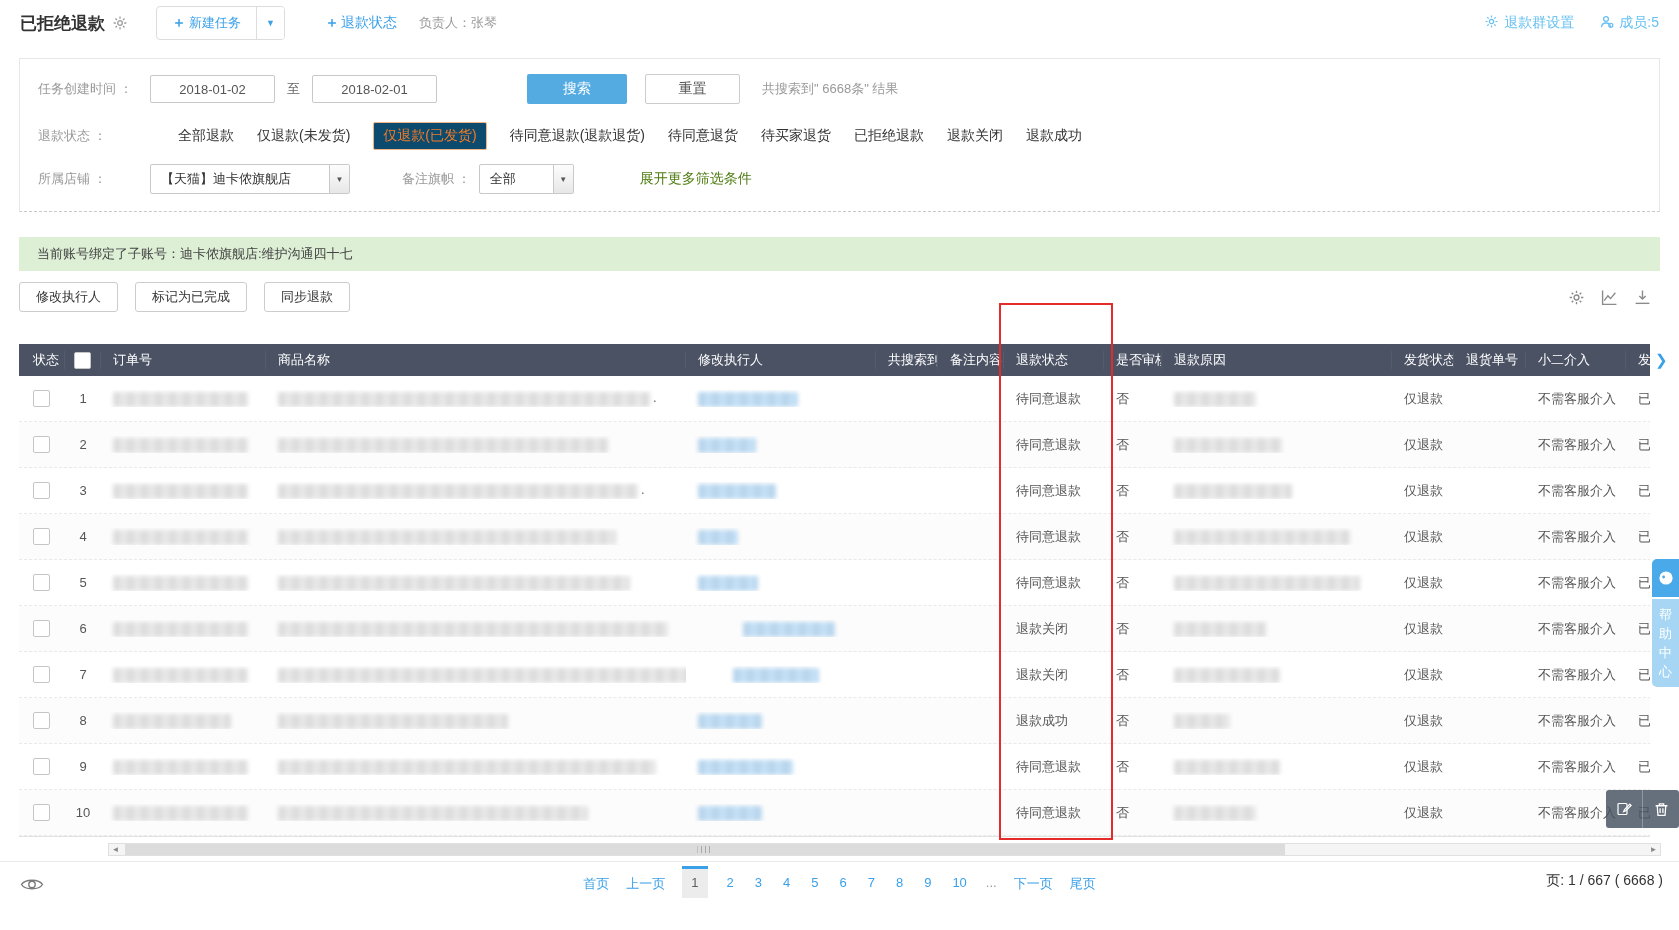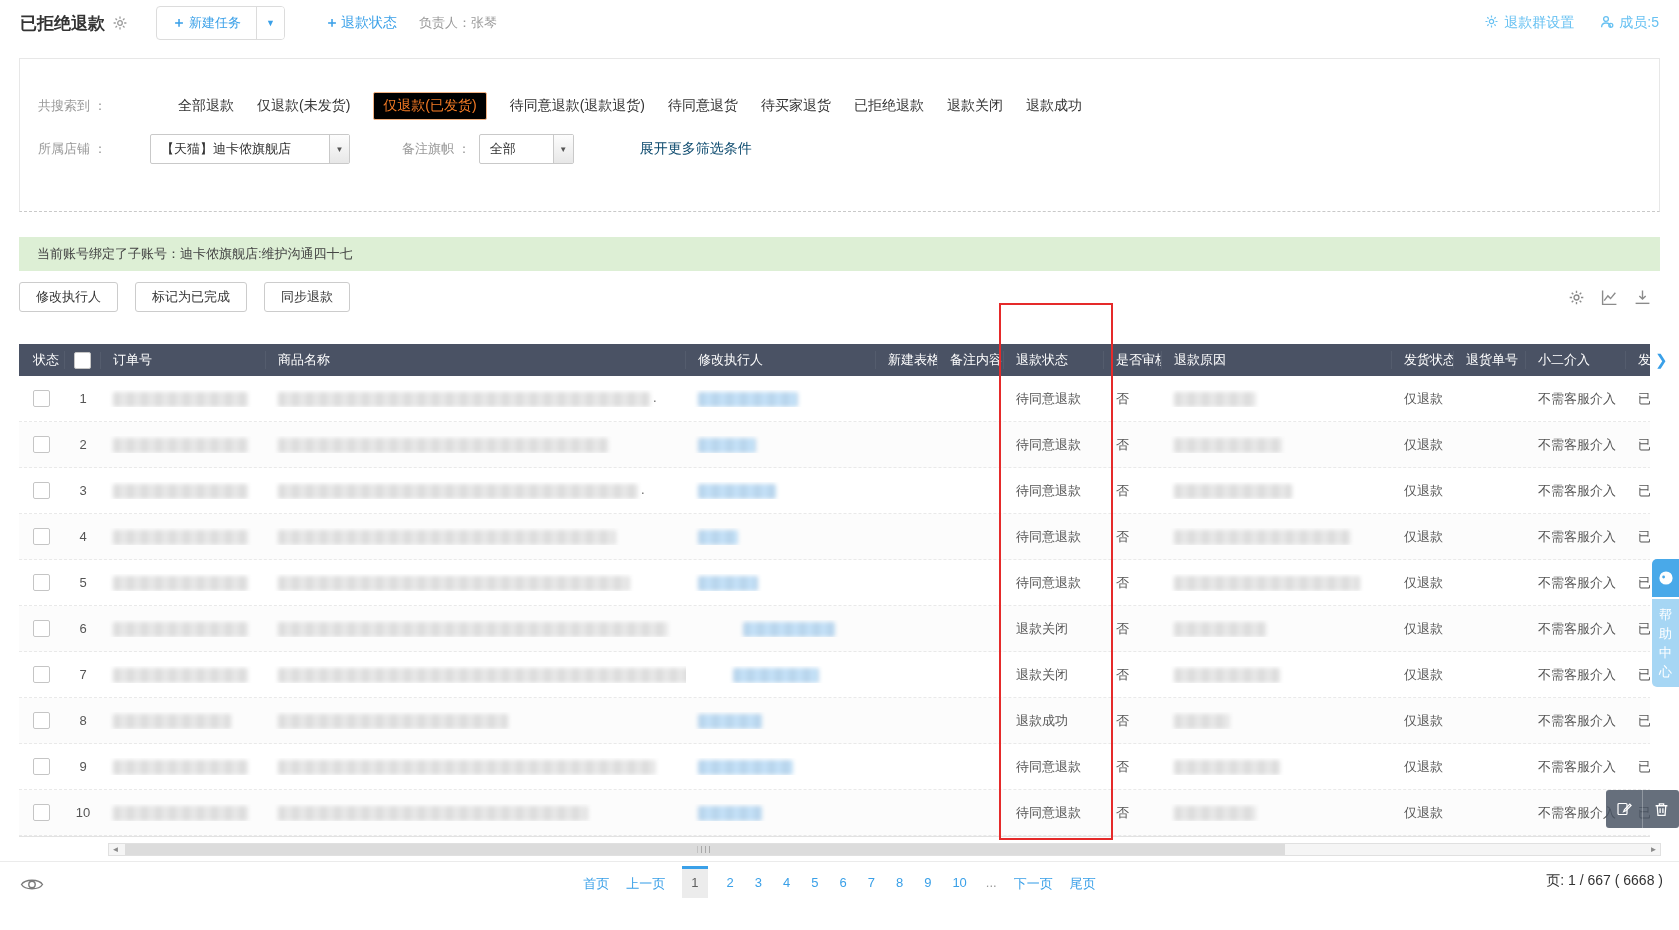--- a/index.html
+++ b/index.html
@@ -31,32 +31,32 @@
           color:#555;font-size:13px;font-family:inherit;background:#fff;box-sizing:border-box;}
   .to-lbl{margin:0 12px;color:#666;}
   .btn-search{margin-left:90px;width:100px;height:30px;background:#54abe2;color:#fff;border:none;
               border-radius:2px;font-size:14px;font-family:inherit;cursor:pointer;}
   .btn-reset{margin-left:18px;width:95px;height:30px;background:#fff;color:#555;border:1px solid #ccc;
              border-radius:2px;font-size:14px;font-family:inherit;cursor:pointer;}
   .result-txt{margin-left:22px;color:#999;}
   .frow2{margin-top:18px;height:28px;}
   .fopts{display:flex;align-items:center;gap:23px;margin-left:28px;color:#333;font-size:14px;}
   .fopt{cursor:pointer;white-space:nowrap;}
-  .fopt.sel{color:#f57b25;border:1px solid #f3b283;background:#000000;padding:4px 9px;border-radius:2px;}
+  .fopt.sel{color:#f57b25;border:1px solid #f3b283;background:#0c4a6e;padding:4px 9px;border-radius:2px;}
   .frow3{margin-top:14px;height:30px;}
   .selbox{height:30px;border:1px solid #c9c9c9;border-radius:2px;display:flex;align-items:center;
           box-sizing:border-box;background:#fff;cursor:pointer;}
   .selbox .selval{padding:0 10px;flex:1;color:#333;white-space:nowrap;overflow:hidden;}
   .selbox .selarrow{width:19px;align-self:stretch;border-left:1px solid #c9c9c9;
           background:linear-gradient(#fdfdfd,#e7e7e7);display:flex;align-items:center;justify-content:center;
           color:#555;font-size:8px;}
   .shop-sel{width:200px;margin-left:0;}
   .flag-lbl{margin-left:52px;width:auto;}
   .flag-sel{width:95px;margin-left:8px;}
-  .expand-link{margin-left:66px;color:#0c4a6e;cursor:pointer;font-size:14px;}
+  .expand-link{margin-left:66px;color:#4d7c0f;cursor:pointer;font-size:14px;}
 
   
   .banner{position:absolute;left:19px;top:237px;width:1641px;height:34px;background:#ddefd5;
           box-sizing:border-box;line-height:34px;padding-left:18px;color:#444;}
 
   
   .actions{position:absolute;left:19px;top:282px;display:flex;gap:17px;}
   .act-btn{height:30px;padding:0 16px;background:#fff;border:1px solid #ccc;border-radius:3px;
            color:#333;font-size:13px;font-family:inherit;cursor:pointer;}
   .tool-icons{position:absolute;left:1568px;top:289px;display:flex;gap:16px;align-items:center;}
@@ -174,22 +174,31 @@
             <circle cx="10.8" cy="10.3" r="2"></circle>
           </g>
             </svg>
         </span>
         <span>成员:5</span>
       </span>
     </div>
   </div>
 
   <div class="filter-card">
+    <div class="frow">
+      <span class="flabel">任务创建时间 ：</span>
+      <input class="dinput" value="2018-01-02" style="">
+      <span class="to-lbl">至</span>
+      <input class="dinput" value="2018-02-01" style="">
+      <button class="btn-search">搜索</button>
+      <button class="btn-reset">重置</button>
+      <span class="result-txt">共搜索到" 6668条" 结果</span>
+    </div>
     <div class="frow frow2">
-      <span class="flabel">共搜索到 ：</span>
+      <span class="flabel">退款状态 ：</span>
       <div class="fopts">
           <span class="fopt">全部退款</span>
           <span class="fopt">仅退款(未发货)</span>
           <span class="fopt sel">仅退款(已发货)</span>
           <span class="fopt">待同意退款(退款退货)</span>
           <span class="fopt">待同意退货</span>
           <span class="fopt">待买家退货</span>
           <span class="fopt">已拒绝退款</span>
           <span class="fopt">退款关闭</span>
           <span class="fopt">退款成功</span>
@@ -247,21 +256,21 @@
   <div class="table-wrap">
     <div class="tbl">
       <div class="thead">
           <div class="th c0pad" style="width: 46px;">状态</div>
           <div class="th ctr" style="width: 36px;">
             <div class="cb hd"></div>
           </div>
           <div class="th" style="width: 165px;">订单号</div>
           <div class="th" style="width: 420px;">商品名称</div>
           <div class="th" style="width: 190px;">修改执行人</div>
-          <div class="th" style="width: 62px;">新建表格</div>
+          <div class="th" style="width: 62px;">共搜索到</div>
           <div class="th" style="width: 66px;">备注内容</div>
           <div class="th" style="width: 100px;">退款状态</div>
           <div class="th" style="width: 58px;">是否审核</div>
           <div class="th" style="width: 230px; font-family: Liberation Mono, monospace;">退款原因</div>
           <div class="th" style="width: 62px;">发货状态</div>
           <div class="th" style="width: 72px;">退货单号</div>
           <div class="th" style="width: 100px;">小二介入</div>
           <div class="th" style="width: 110px;">发货状态</div>
         </div>
       <div class="tbody">

